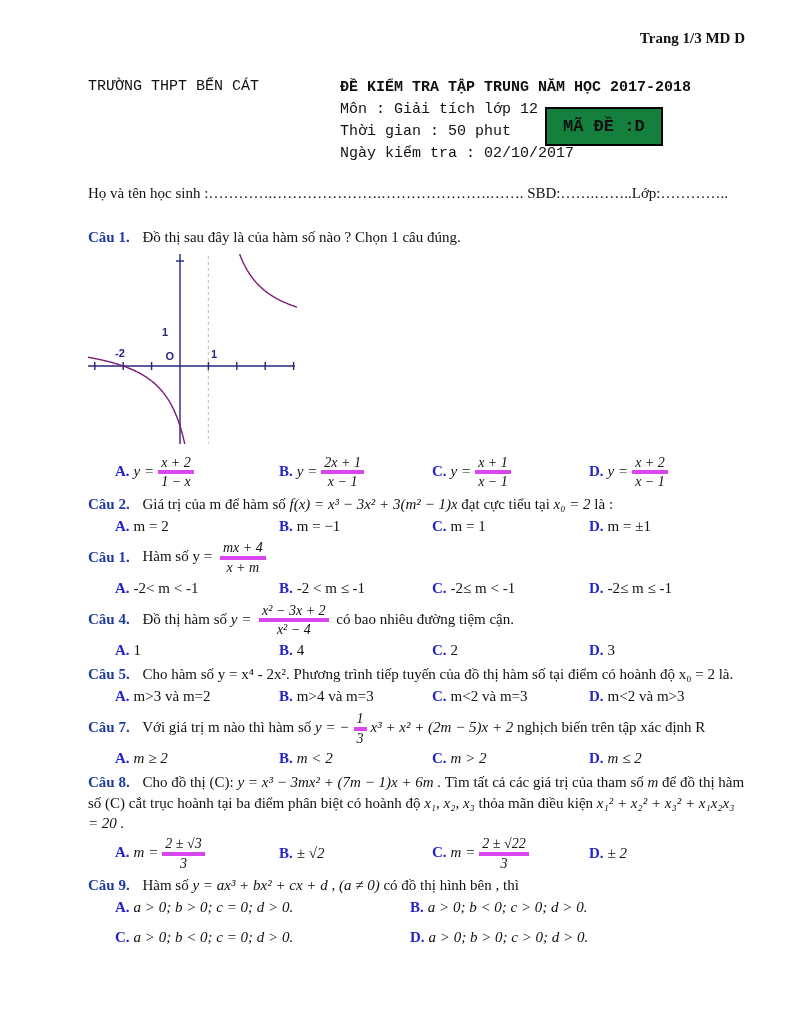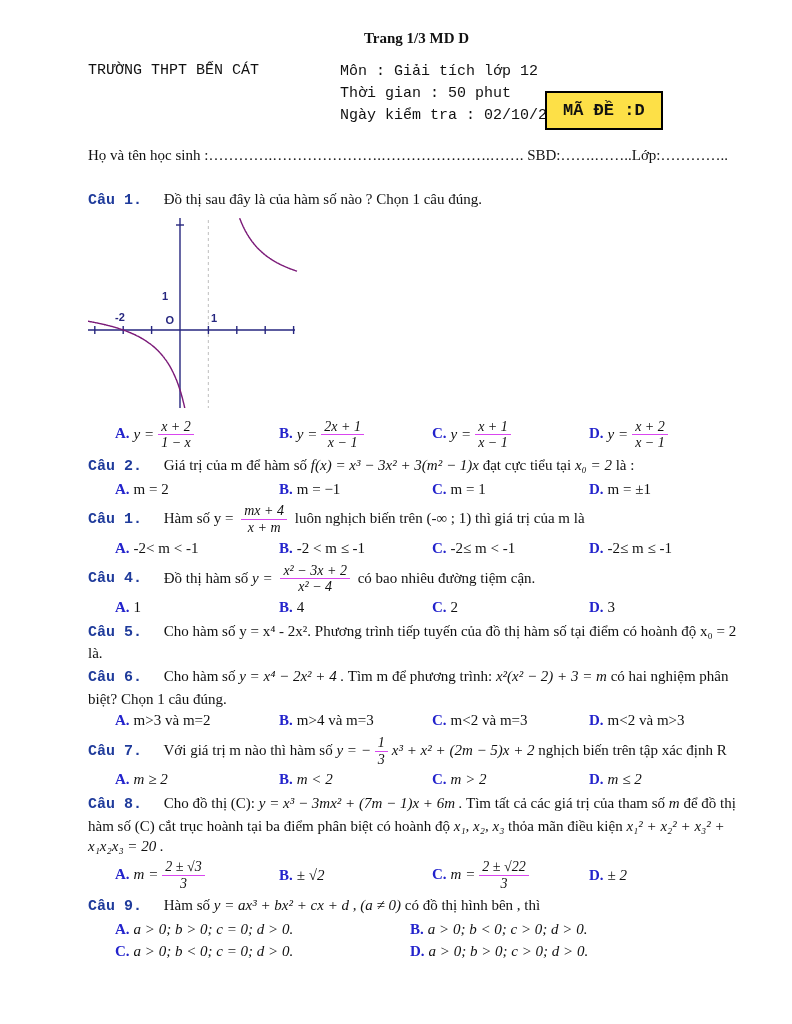--- a/index.html
+++ b/index.html
@@ -1,56 +1,57 @@
 <!DOCTYPE html>
 <html><head>
 <meta charset="utf-8">
 <style>
   html,body{margin:0;padding:0;background:#ffffff;}
   body{width:792px;height:1024px;overflow:hidden;color:#111;
        font-family:"Liberation Serif", serif;font-size:15px;line-height:1.38;}
   .page{padding:28px 47px 0 88px;position:relative;}
-  .page-label{text-align:center;font-weight:bold;margin-bottom:12px;}
+  .page-label{text-align:right;font-weight:bold;margin-bottom:28px;}
   .header{position:relative;display:flex;margin-bottom:18px;font-family:Liberation Mono, monospace;}
   .school{width:252px;}
   .exam-title{font-weight:bold;}
   .title-block div{line-height:22px;}
   .code-box{position:absolute;left:457px;top:30px;border:2px solid #000;
-            padding:6px 16px;font-weight:bold;font-size:17px;background:#fde047;}
+            padding:6px 16px;font-weight:bold;font-size:17px;background:#15803d;}
   .student-line{margin:12px 0 24px 0;}
   .q{margin:2px 0;}
   .qt{margin:0 0 1px 0;}
-  .qlabel{color:#1f3b9b;font-weight:bold;margin-right:18px;font-family:Liberation Mono, monospace;}
+  .qlabel{color:#1f3b9b;font-weight:bold;margin-right:9px;}
   .letter{color:#2323cc;font-weight:bold;margin-right:4px;font-style:normal;}
   .opts{display:grid;margin-left:27px;align-items:center;margin-top:1px;margin-bottom:3px;}
   .opts4{grid-template-columns:153px 142px 146px auto;gap:11px;}
-  .opts2{grid-template-columns:295px auto;row-gap:1px;}
+  .opts2{grid-template-columns:295px auto;row-gap:9px;}
   .opt{white-space:nowrap;}
   .math{font-style:italic;}
   .frac{display:inline-block;vertical-align:middle;text-align:center;
         font-size:14px;line-height:1.12;margin:1px 4px;font-style:italic;}
-  .frac .num{display:block;border-bottom:1px solid #d946ef;padding:0 3px;}
+  .frac .num{display:block;border-bottom:4px solid #d946ef;padding:0 3px;}
   .frac .den{display:block;padding:0 3px;}
   .graph{margin:6px 0 4px 0;}
   svg .axis{stroke:var(--axis,#26267f);stroke-width:1.4;}
   svg .asym{stroke:var(--asym,#cccccc);stroke-width:1.2;stroke-dasharray:3 3;}
   svg .curve{stroke:var(--curve,#7b1a78);stroke-width:1.4;fill:none;}
   svg .glabel{fill:var(--axis,#26267f);font-weight:bold;font-size:11px;
               font-family:"Liberation Sans", sans-serif;}
 </style>
 </head>
 <body>
 
 <div class="page">
 
   <div class="page-label">Trang 1/3 MD D</div>
 
   <div class="header">
     <div class="school">TRƯỜNG THPT BẾN CÁT</div>
     <div class="title-block">
+      <div class="exam-title">ĐỀ KIỂM TRA TẬP TRUNG NĂM HỌC 2017-2018</div>
       <div>Môn : Giải tích  lớp 12</div>
       <div>Thời gian : 50 phut</div>
       <div>Ngày kiểm tra : 02/10/2017</div>
     </div>
     <div class="code-box">MÃ ĐỀ :D</div>
   </div>
 
   <div class="student-line">Họ và tên học sinh :………….………………….………………….……. SBD:…….……..Lớp:…………..</div>
 
   <div class="q">
@@ -102,21 +103,20 @@
       <span class="opt"><b class="letter">C.</b><span>m = 1</span></span>
       <span class="opt"><b class="letter">D.</b><span>m = ±1</span></span>
     </div>
   </div>
 
   <div class="q">
     <p class="qt">
       <b class="qlabel">Câu 1.</b>
       <span>Hàm số y =</span>
       <span class="frac"><span class="num">mx + 4</span><span class="den">x + m</span></span>
-      <span>luôn nghịch biến trên (-∞ ; 1)  thì giá trị của m là</span>
     </p>
     <div class="opts opts4">
       <span class="opt"><b class="letter">A.</b><span>-2&lt; m &lt; -1</span></span>
       <span class="opt"><b class="letter">B.</b><span>-2 &lt; m ≤ -1</span></span>
       <span class="opt"><b class="letter">C.</b><span>-2≤ m &lt; -1</span></span>
       <span class="opt"><b class="letter">D.</b><span>-2≤ m ≤ -1</span></span>
     </div>
   </div>
 
   <div class="q">
@@ -136,28 +136,20 @@
   </div>
 
   <div class="q">
     <p class="qt">
       <b class="qlabel">Câu 5.</b>
       <span>Cho hàm số y = x⁴ - 2x². Phương trình tiếp tuyến của đồ thị hàm số tại điểm có hoành độ x₀ = 2 là.</span>
     </p>
   </div>
 
   <div class="q">
-    <p class="qt">
-      <b class="qlabel">Câu 6.</b>
-      <span>Cho hàm số</span>
-      <span class="math">y = x⁴ − 2x² + 4 .</span>
-      <span>Tìm m để phương trình:</span>
-      <span class="math">x²(x² − 2) + 3 = m</span>
-      <span>có hai nghiệm phân biệt? Chọn 1 câu đúng.</span>
-    </p>
     <div class="opts opts4">
       <span class="opt"><b class="letter">A.</b><span>m&gt;3 và m=2</span></span>
       <span class="opt"><b class="letter">B.</b><span>m&gt;4 và m=3</span></span>
       <span class="opt"><b class="letter">C.</b><span>m&lt;2 và m=3</span></span>
       <span class="opt"><b class="letter">D.</b><span>m&lt;2 và m&gt;3</span></span>
     </div>
   </div>
 
   <div class="q">
     <p class="qt">

